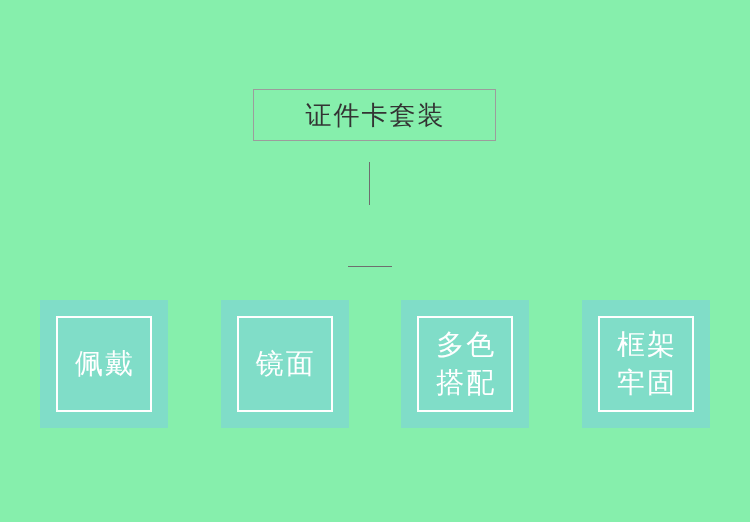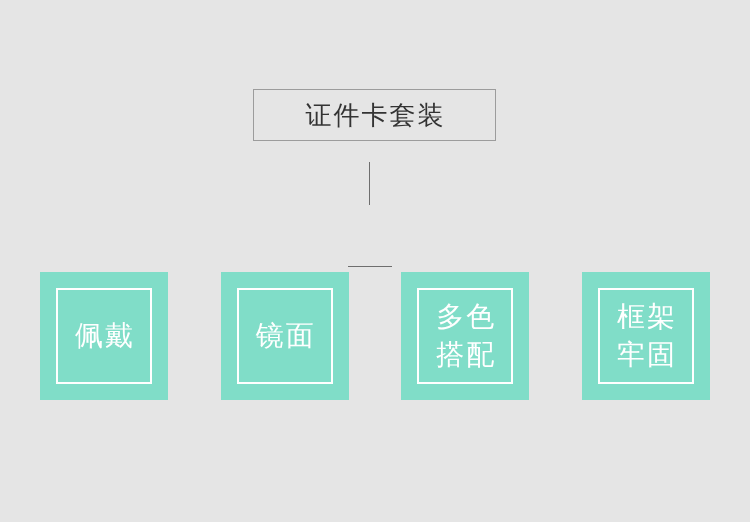--- a/index.html
+++ b/index.html
@@ -5,21 +5,21 @@
   html, body {
     margin: 0;
     padding: 0;
     background: #ffffff;
     font-family: "Liberation Sans", "DejaVu Sans", sans-serif;
   }
   .canvas {
     position: relative;
     width: 750px;
     height: 522px;
-    background: #e5e5e5;
+    background: #86efac;
     overflow: hidden;
   }
   .title-box {
     position: absolute;
     left: 253px;
     top: 89px;
     width: 243px;
     height: 52px;
     box-sizing: border-box;
     border: 1px solid var(--box-border, #9c9c9c);
@@ -57,21 +57,21 @@
     position: absolute;
     left: 348px;
     top: 266px;
     width: 44px;
     height: 1px;
     background: var(--connector, #6e6e6e);
   }
   .features {
     position: absolute;
     left: 0;
-    top: 272px;
+    top: 300px;
     width: 750px;
     box-sizing: border-box;
     padding: 0 40px;
     display: flex;
     justify-content: space-between;
   }
   .feature-card {
     width: 128px;
     height: 128px;
     background: var(--feature-bg, #80ddc8);

